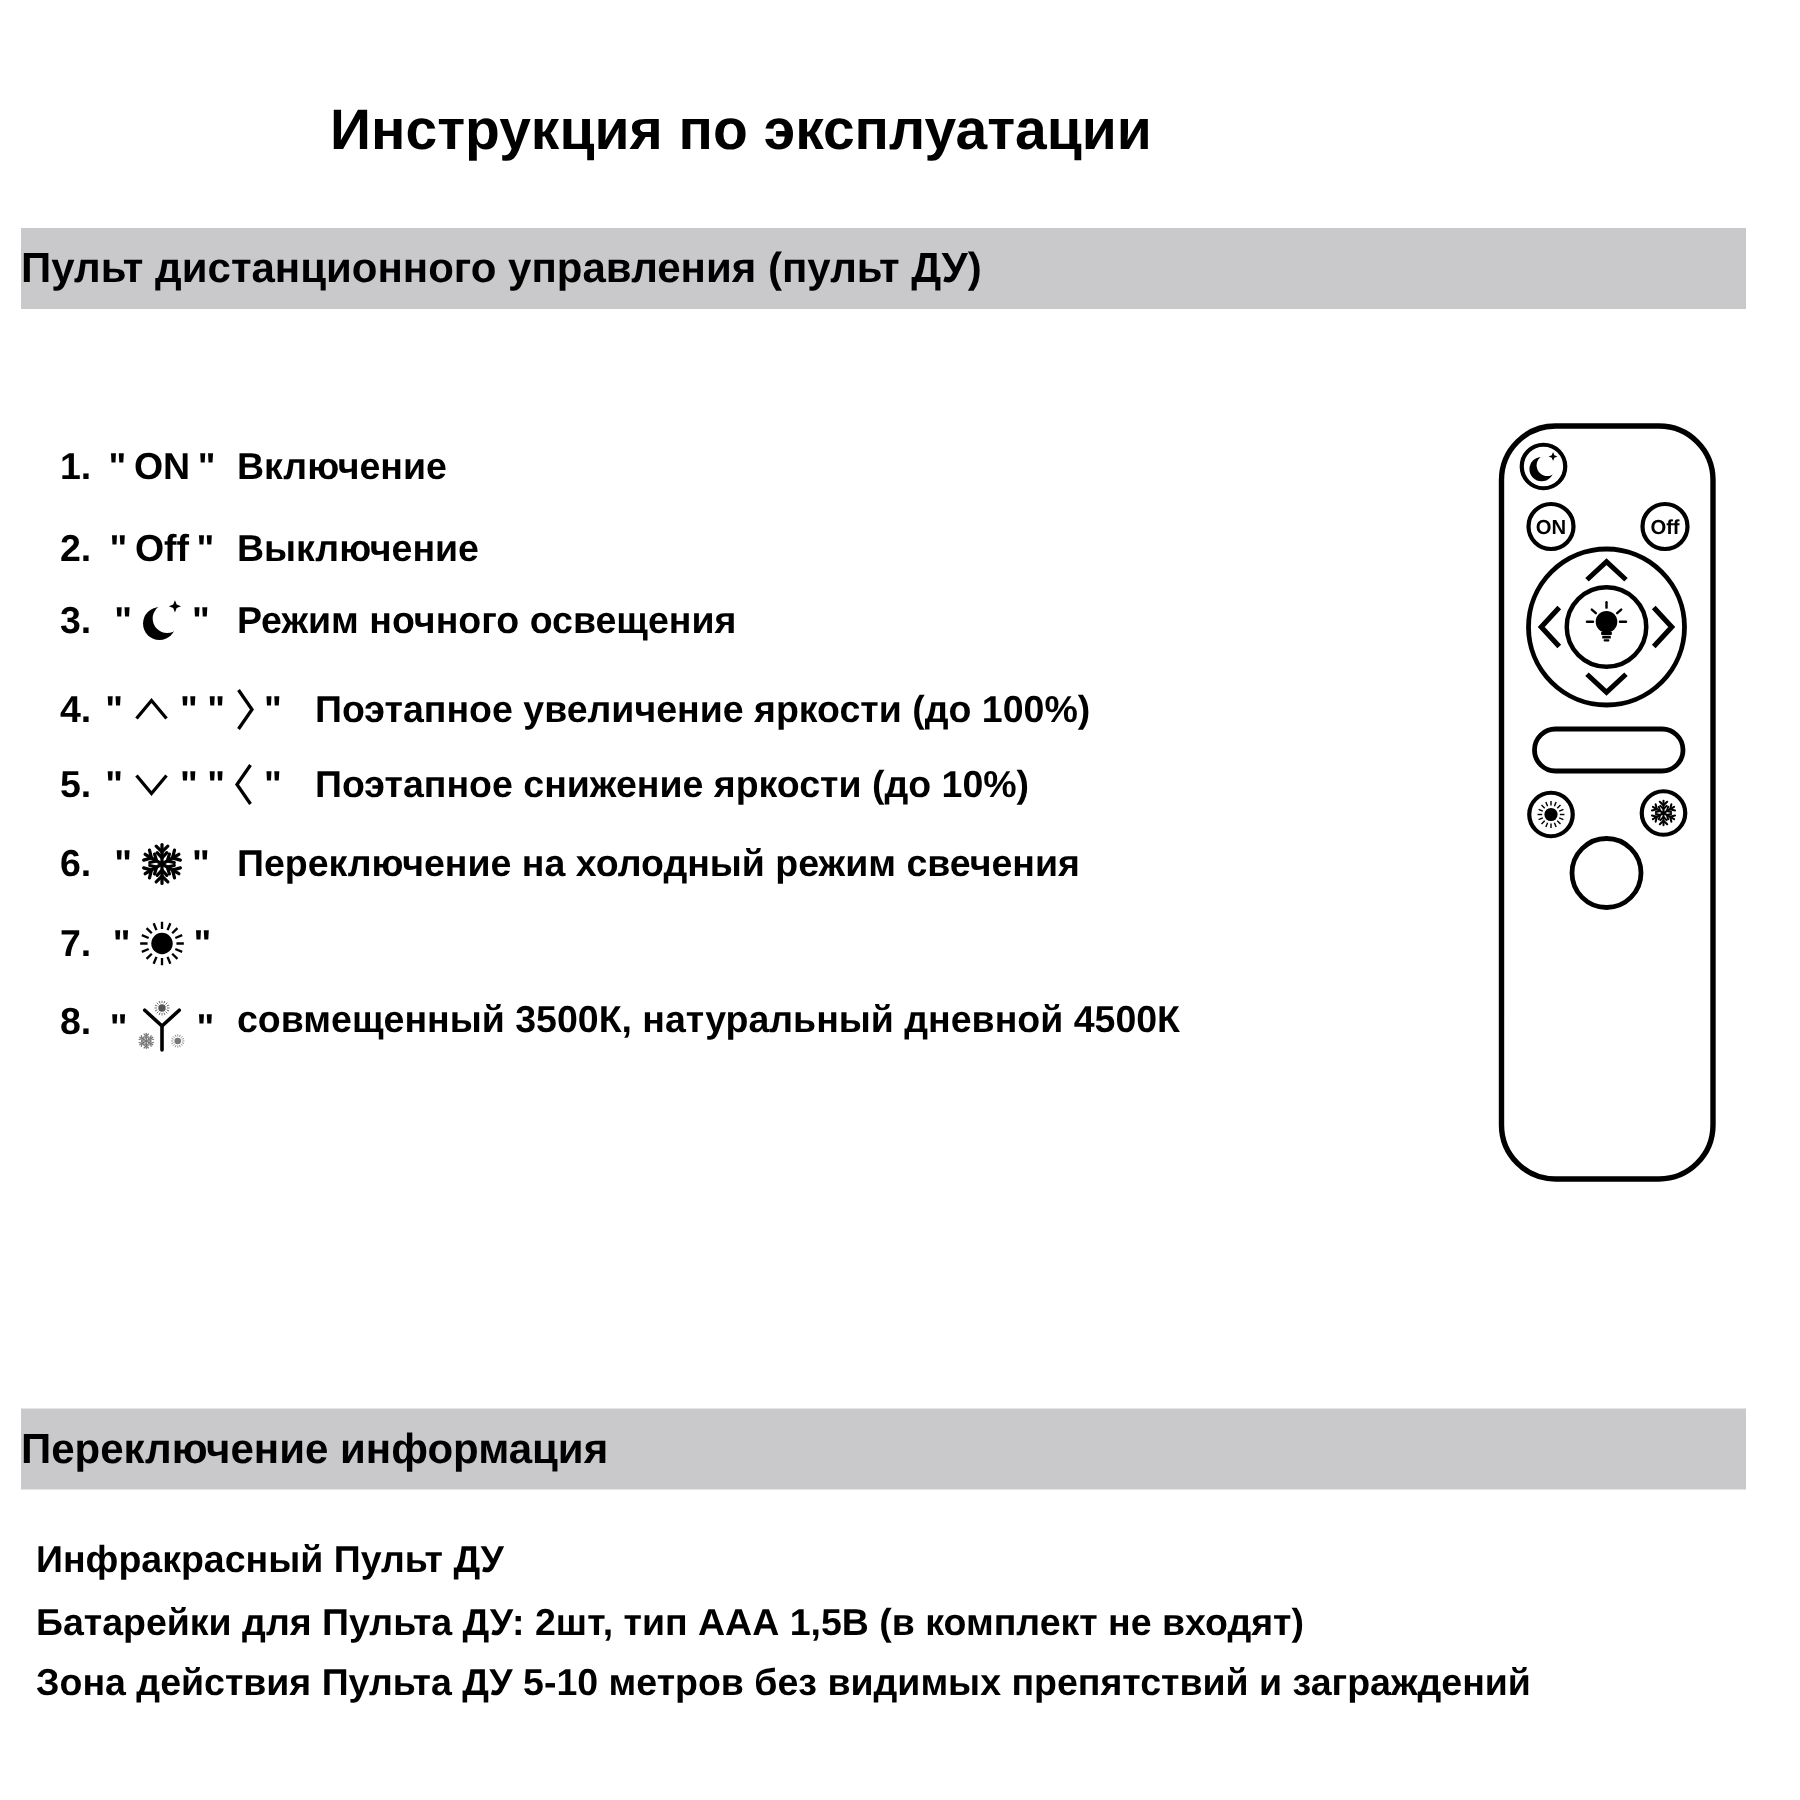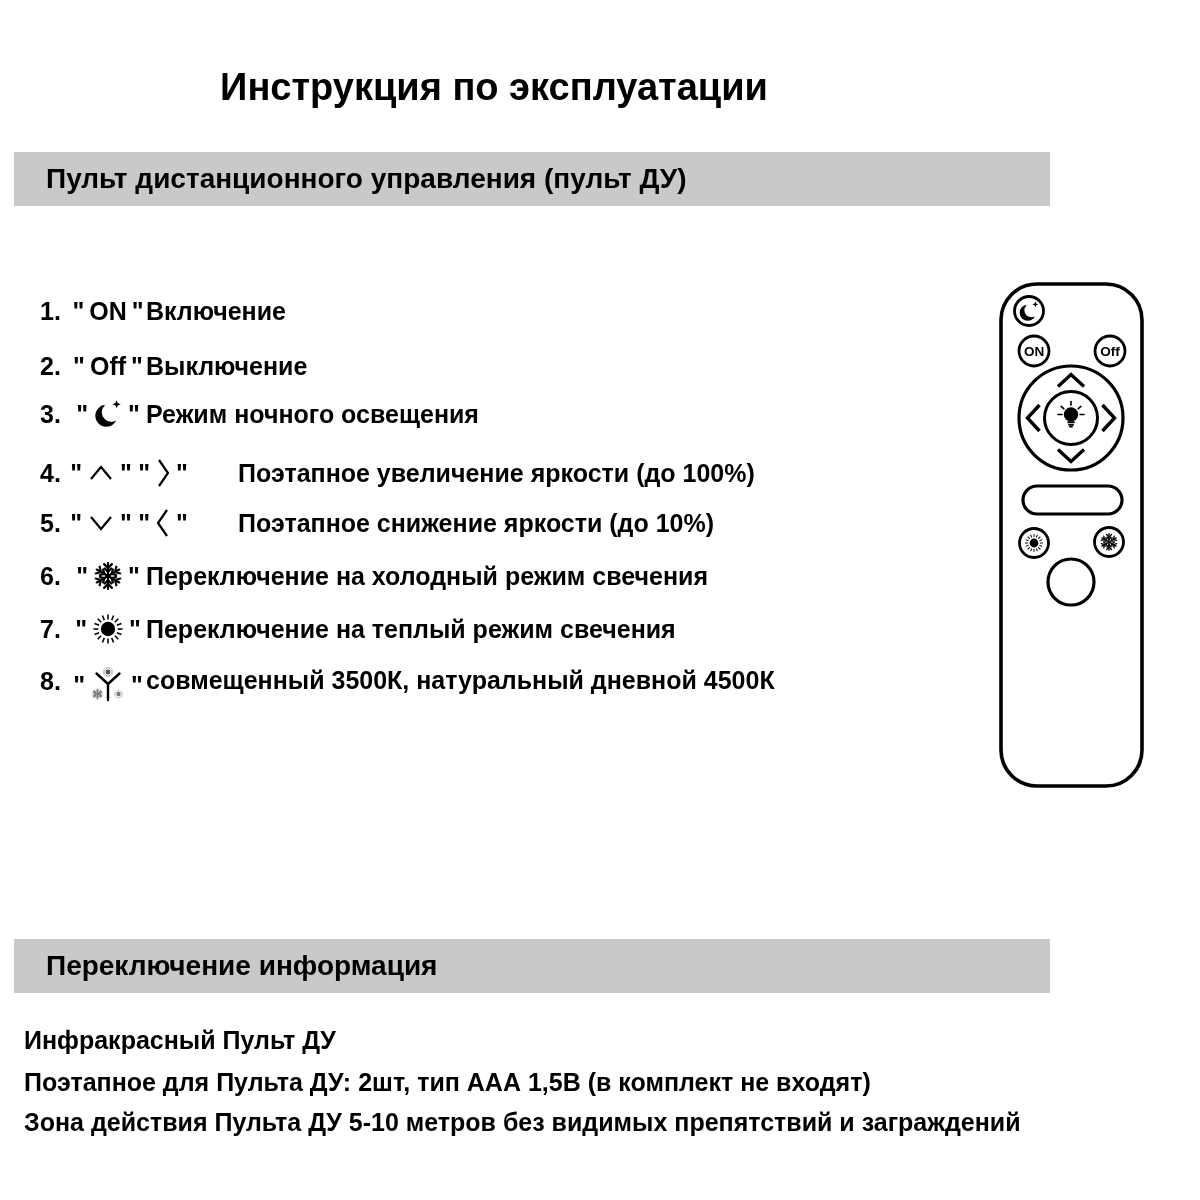--- a/index.html
+++ b/index.html
@@ -6,36 +6,36 @@
   body{
     width:1200px;height:1200px;position:relative;overflow:hidden;
     background:#ffffff;color:#000;
     font-family:"Liberation Sans",sans-serif;font-weight:bold;
   }
   .title{
     position:absolute;top:66px;left:0;width:988px;text-align:center;
     font-size:38px;letter-spacing:0px;
   }
   .bar{
-    position:absolute;left:14px;width:1036px;height:54px;
+    position:absolute;left:14px;width:1150px;height:54px;
     background:var(--header-bg,#c9c9cb);
-    display:flex;align-items:center;box-sizing:border-box;padding-left:32px;
+    display:flex;align-items:center;box-sizing:border-box;padding-left:0;
     font-size:28px;
   }
   #bar-remote{top:152px}
   #bar-tech{top:939px}
   .li{
     position:absolute;left:40px;display:flex;align-items:center;
     font-size:25px;min-height:34px;white-space:nowrap;
   }
   .li .num{width:30px;flex:0 0 auto}
   .grp{display:inline-flex;align-items:center;justify-content:center;gap:5px;min-width:76px}
   .grp.two{min-width:62px}
-  .desc{margin-left:0;line-height:31px}
-  .desc.far{margin-left:44px}
+  .desc{margin-left:12px;line-height:31px}
+  .desc.far{margin-left:16px}
   .li8{align-items:flex-start}
   .li8 .num,.li8 .grp{margin-top:2px}
   .tech-line{position:absolute;left:24px;font-size:25px;line-height:30px;white-space:nowrap}
   svg{display:block}
   .icn{flex:0 0 auto}
   .remote{position:absolute;left:998px;top:281px}
   text.btn-label{font-size:13.5px;font-weight:bold;font-family:"Liberation Sans",sans-serif}
 </style>
 </head>
 <body>
@@ -174,21 +174,20 @@
 
 <div class="li" style="top:612px">
   <span class="num">7.</span>
   <span class="grp">
     <span class="q">"</span>
     <svg class="icn" width="32" height="32" viewBox="-16 -16 32 32" style="color:#000">
         <use href="#sym-sun" transform="scale(1.3)"></use>
       </svg>
     <span class="q">"</span>
   </span>
-  <span class="desc">Переключение на теплый режим свечения</span>
 </div>
 
 <div class="li li8" style="top:665px">
   <span class="num">8.</span>
   <span class="grp">
     <span class="q">"</span>
     <svg class="icn" width="36" height="36" viewBox="0 0 36 36">
       <g stroke="#000" stroke-width="2.4" fill="none" stroke-linecap="round">
         <path d="M18,17 L18,33 M18,17 L6.5,6.5 M18,17 L29.5,6.5"></path>
       </g>
@@ -256,14 +255,14 @@
   </g>
 
   <circle cx="73" cy="301" r="23" fill="#fff" stroke="#000" stroke-width="3.2"></circle>
 </svg>
 
 <div class="bar" id="bar-tech">
   <span>Переключение информация</span>
 </div>
 
 <div class="tech-line" style="top:1025px">Инфракрасный Пульт ДУ</div>
-<div class="tech-line" style="top:1067px">Поэтапное для Пульта ДУ: 2шт, тип ААА 1,5В (в комплект не входят)</div>
+<div class="tech-line" style="top:1067px">Батарейки для Пульта ДУ: 2шт, тип ААА 1,5В (в комплект не входят)</div>
 <div class="tech-line" style="top:1107px">Зона действия Пульта ДУ 5-10 метров без видимых препятствий и заграждений</div>
 
 </body></html>

